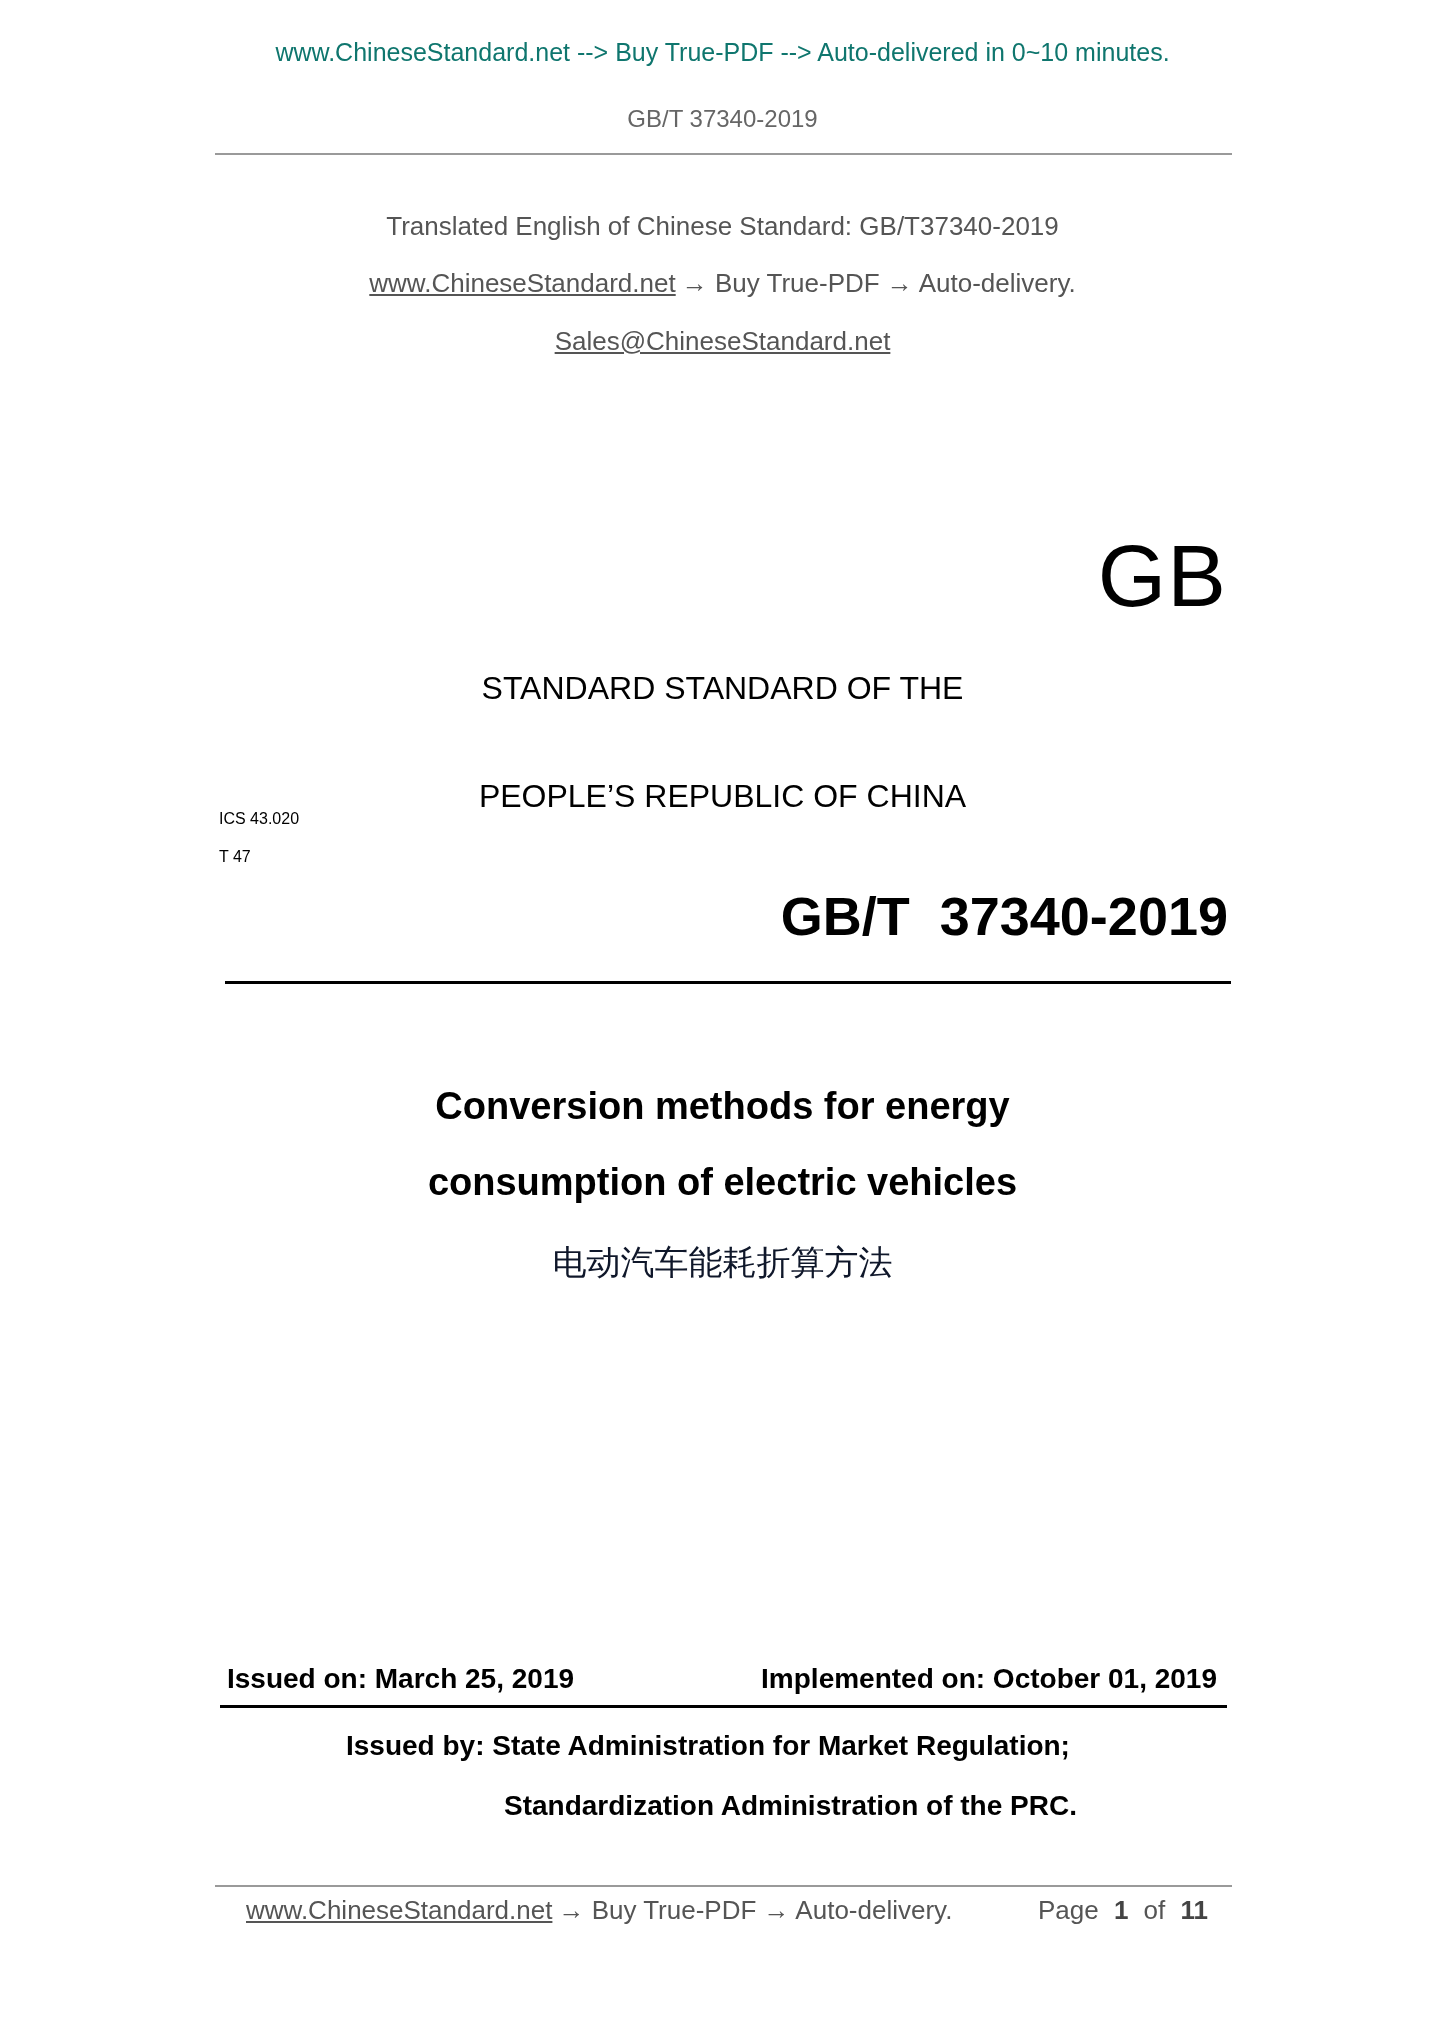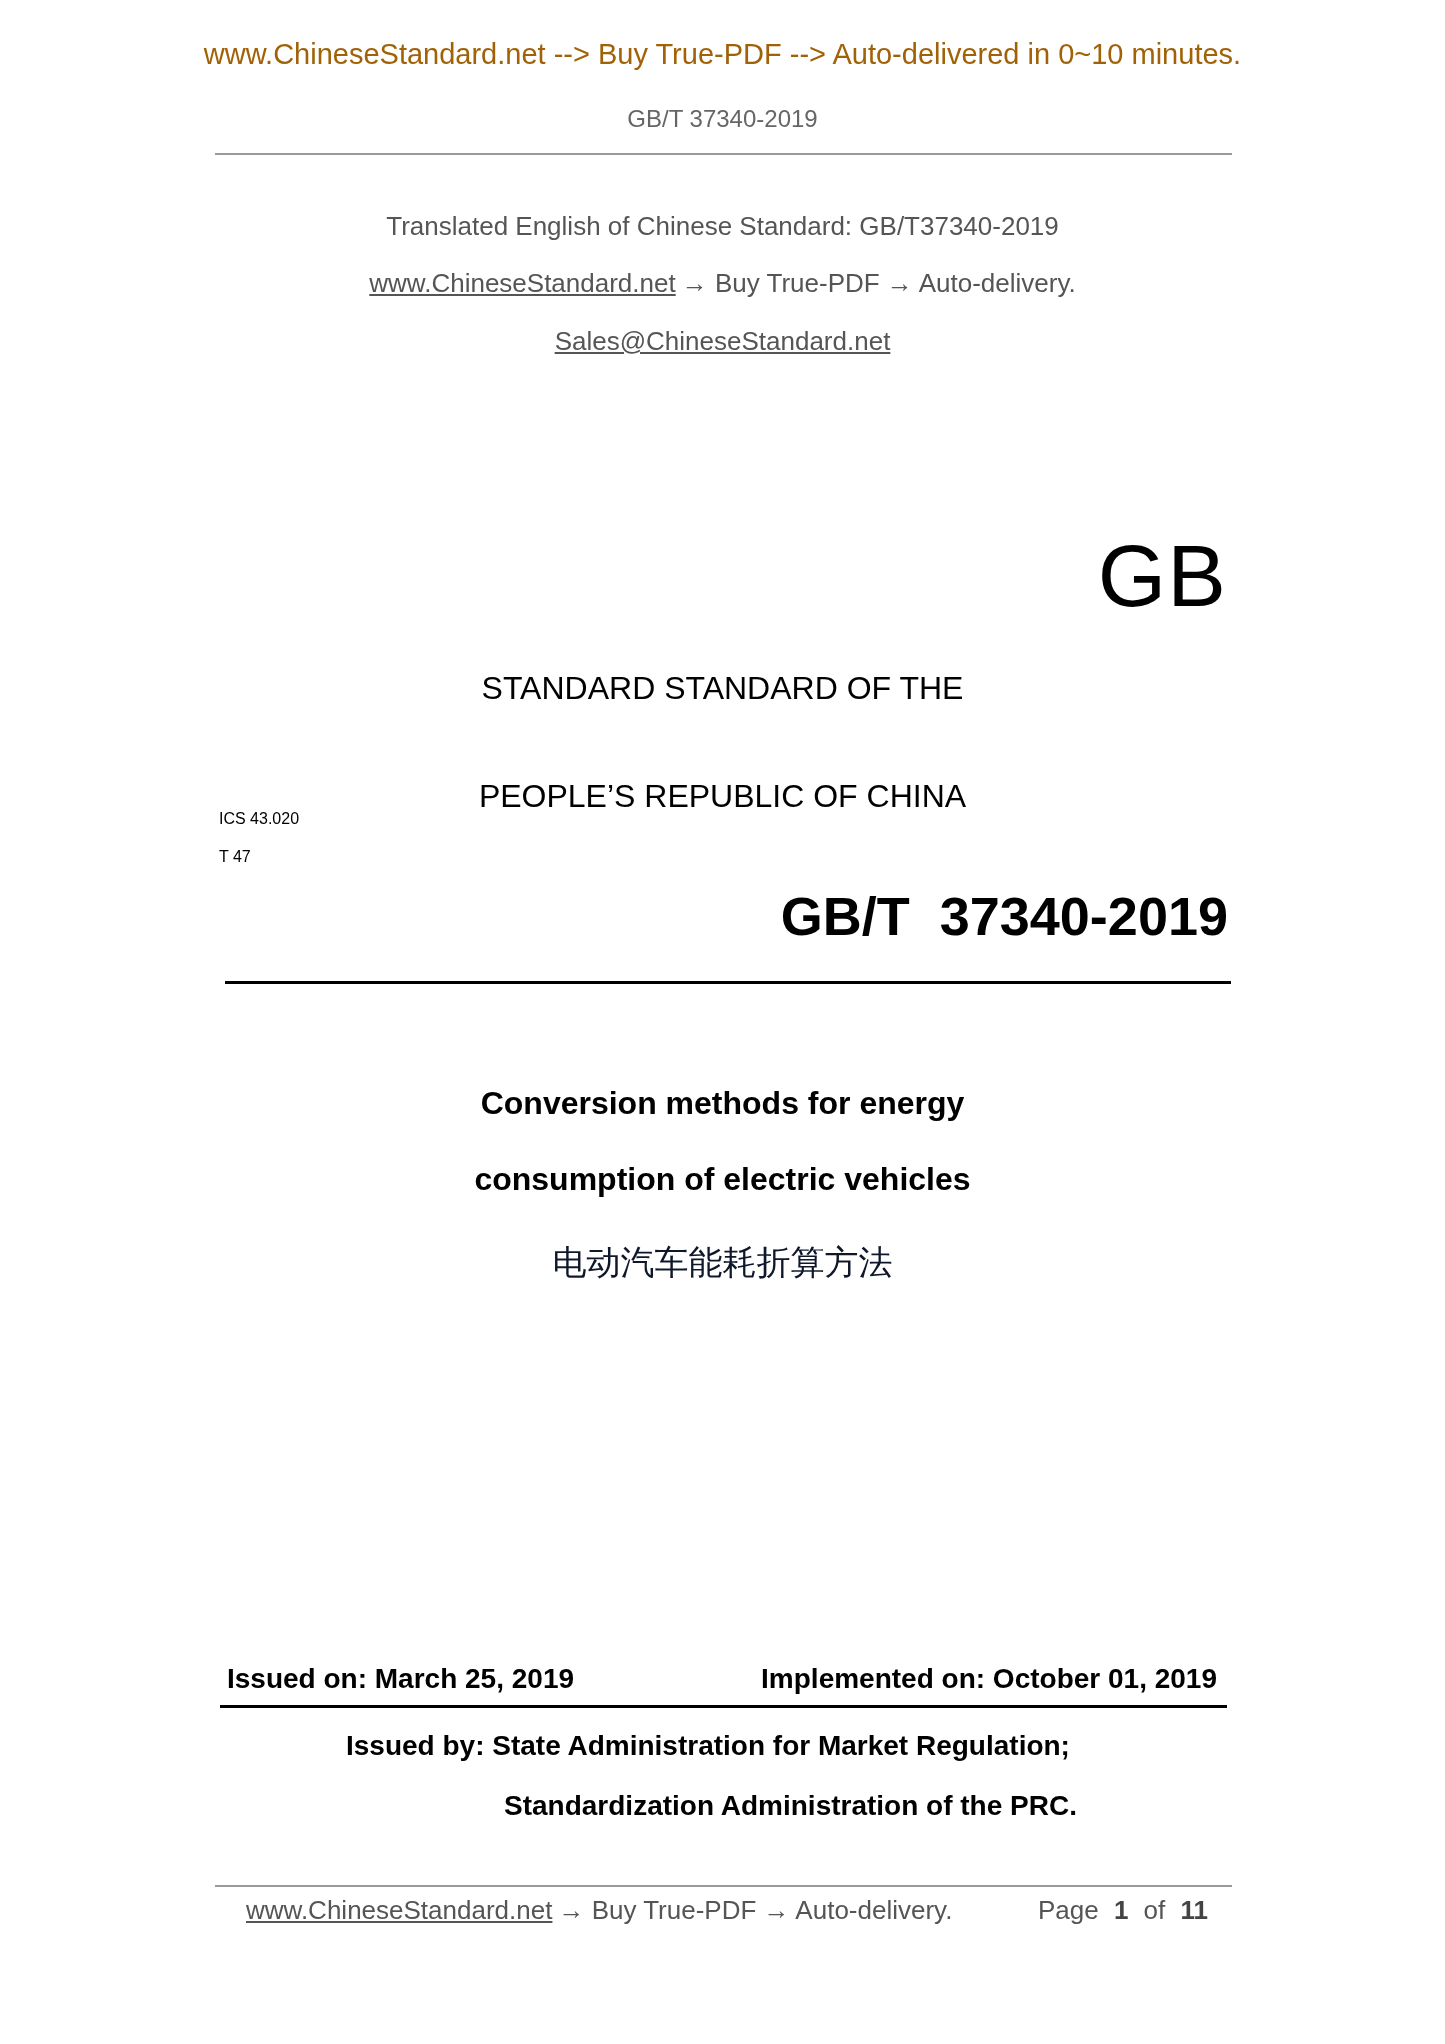--- a/index.html
+++ b/index.html
@@ -17,22 +17,22 @@
     }
     .center-line {
       position: absolute;
       left: 0;
       width: 1445px;
       text-align: center;
       white-space: nowrap;
     }
     .top-banner {
       top: 38px;
-      font-size: 29px;
-      color: #a16207;
+      font-size: 25px;
+      color: #0f766e;
       letter-spacing: 0px;
     }
     .running-header {
       top: 105px;
       font-size: 24px;
       color: #666666;
     }
     .hr {
       position: absolute;
       background: #9a9a9a;
@@ -75,21 +75,21 @@
       white-space: pre;
     }
     .thick-rule {
       position: absolute;
       left: 225px;
       width: 1006px;
       height: 3px;
       background: #000;
     }
     .title-en {
-      font-size: 32px;
+      font-size: 38px;
       font-weight: bold;
       color: #000;
     }
     .title-zh {
       font-size: 34px;
       color: #0f172a;
       font-family: "DejaVu Sans", sans-serif;
     }
     .issue-row {
       position: absolute;

